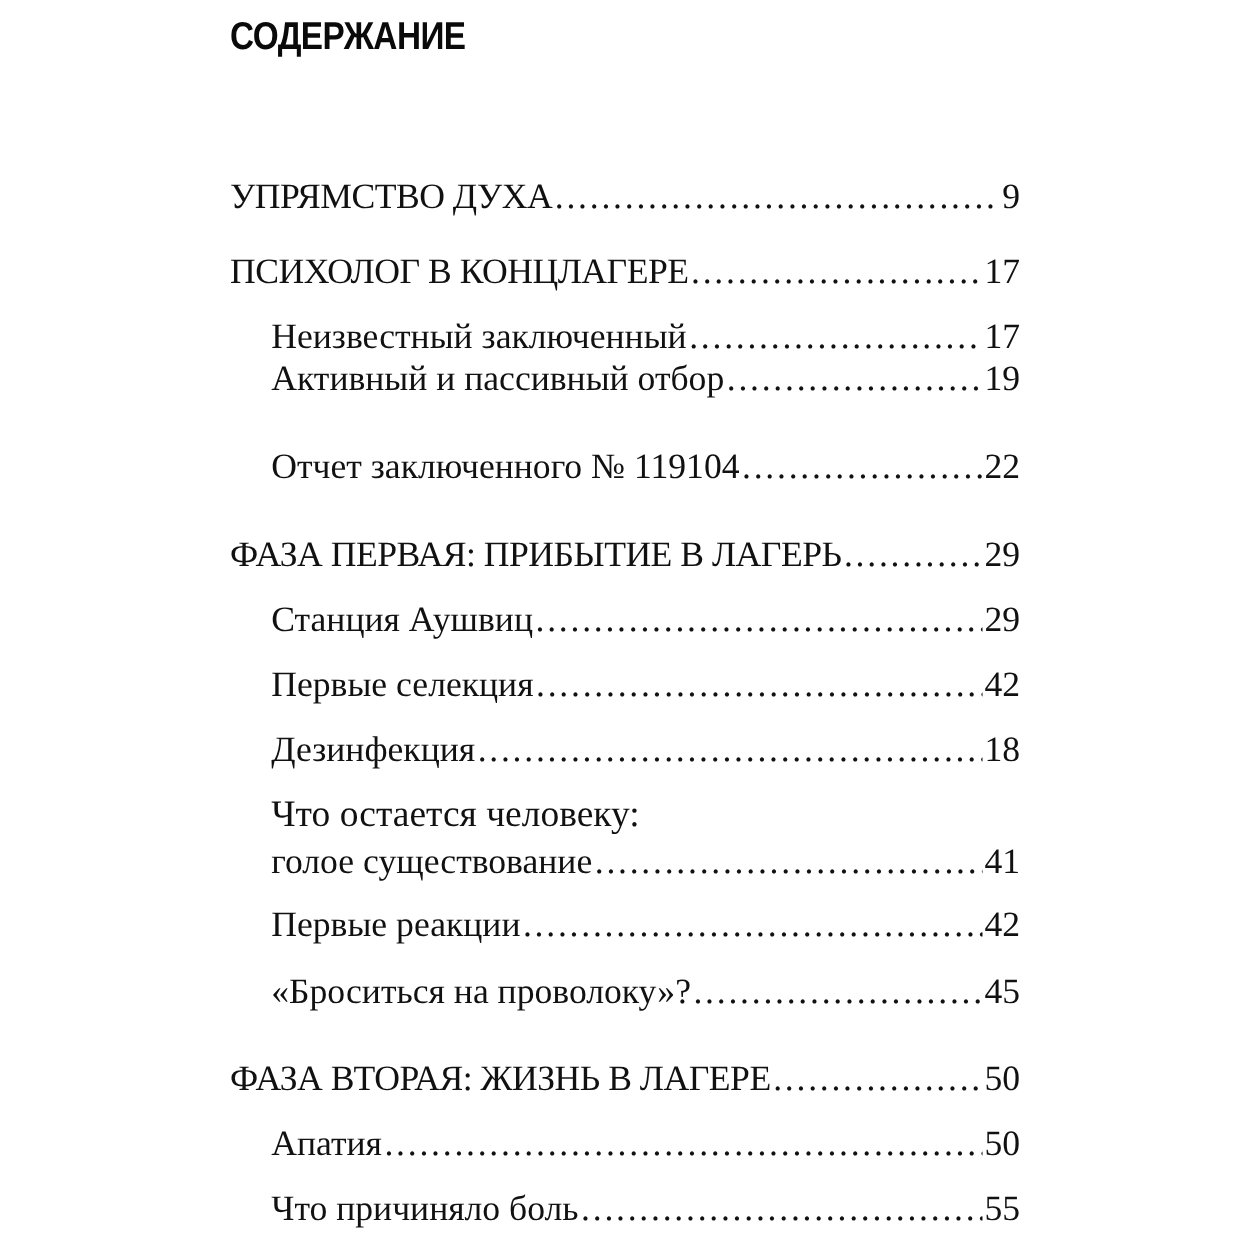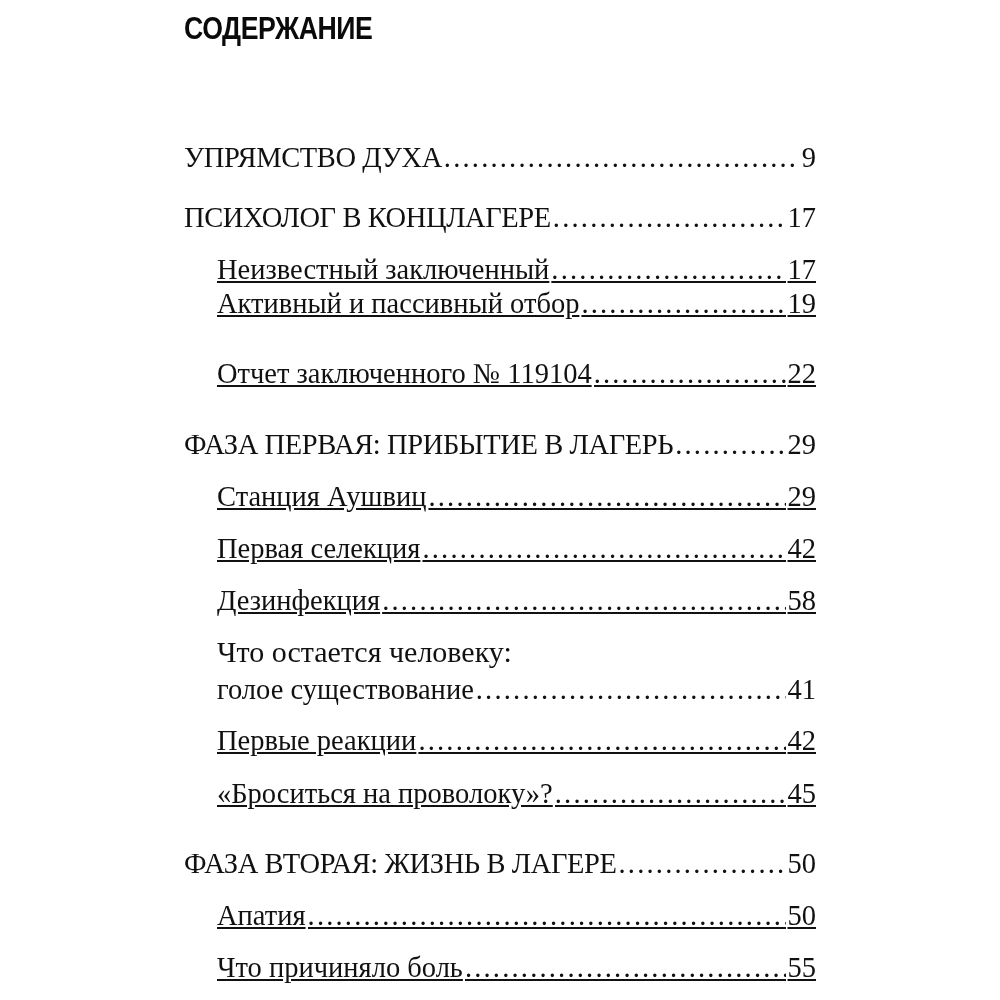--- a/index.html
+++ b/index.html
@@ -14,21 +14,21 @@
     transform: scaleX(0.86); transform-origin: left top;
     color: #0a0a0a;
   }
   .entry {
     position: absolute; right: 184px;
     display: flex; align-items: baseline;
     font-size: 28.5px; line-height: 34px;
     white-space: nowrap;
   }
   .entry.level-0 { left: 184px; align-items: flex-end; }
-  .entry.level-1 { left: 217px; text-decoration: underline; }
+  .entry.level-1 { left: 217px; }
   .entry .label { flex: 0 0 auto; }
   .entry .caps { letter-spacing: -0.4px; transform-origin: left; }
   .entry .leader {
     flex: 1 1 auto; overflow: hidden; margin: 0 2px;
     letter-spacing: 2.2px;
   }
   .entry .leader::before {
     content: "....................................................................................................................................................";
   }
   .entry .page { flex: 0 0 auto; }
@@ -80,29 +80,29 @@
     <span class="page">29</span>
   </div>
 
   <div class="entry level-1" style="top:480px">
     <span class="label">Станция Аушвиц</span>
     <span class="leader"></span>
     <span class="page">29</span>
   </div>
 
   <div class="entry level-1" style="top:532px">
-    <span class="label">Первая селекция</span>
+    <span class="label">Первые селекция</span>
     <span class="leader"></span>
     <span class="page">42</span>
   </div>
 
   <div class="entry level-1" style="top:584px">
     <span class="label">Дезинфекция</span>
     <span class="leader"></span>
-    <span class="page">58</span>
+    <span class="page">18</span>
   </div>
 
   <div class="entry-multi" style="top:635px">
     <div class="first">Что остается человеку:</div>
     <div class="entry" style="margin-top:4px">
       <span class="label">голое существование</span>
       <span class="leader"></span>
       <span class="page">41</span>
     </div>
   </div>

